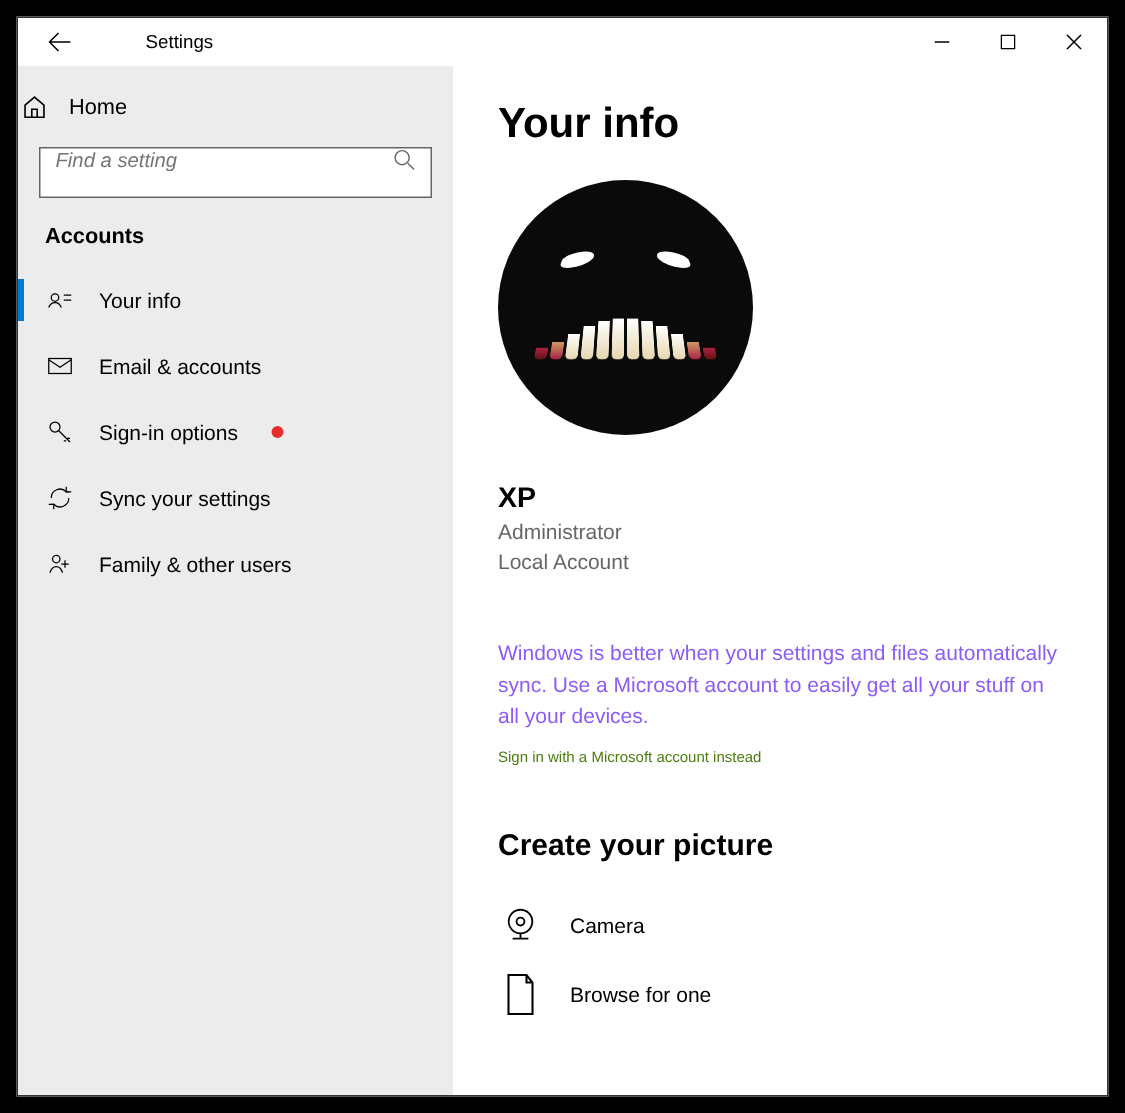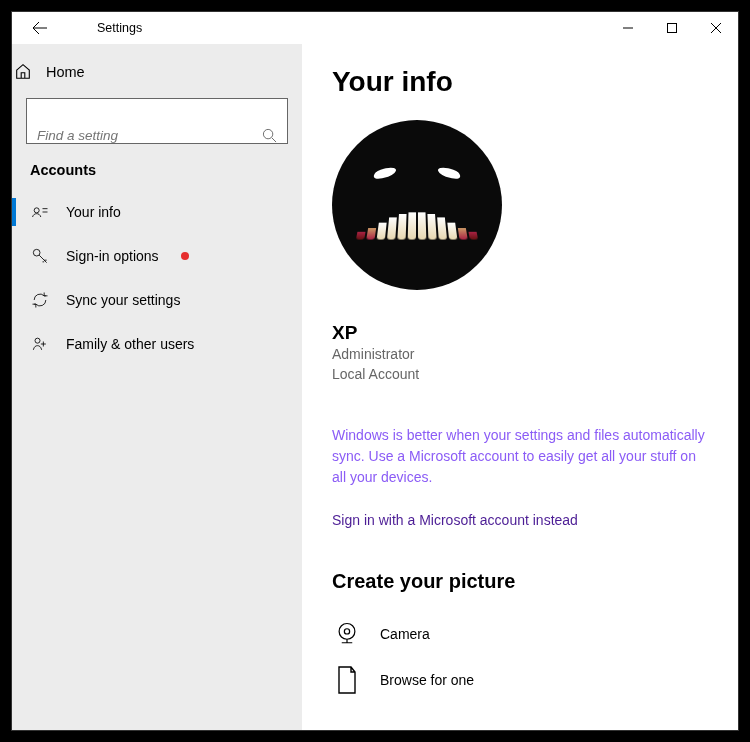--- a/index.html
+++ b/index.html
@@ -33,24 +33,24 @@
   .body { flex:1; display:flex; min-height:0; }
   .sidebar {
     width: 290px;
     background: #ececec;
     padding: 8px 0 0 0;
     display:flex; flex-direction:column;
   }
   .home-row { display:flex; align-items:flex-end; gap:14px; padding: 10px 2px; font-size: 14.5px; cursor:default;}
   .searchbox {
     margin: 8px 14px 18px 14px;
-    height: 46px;
+    height: 34px;
     border: 1px solid #666;
     background: #fff;
-    display:flex; align-items:flex-end; padding: 0 10px; gap:8px;
+    display:flex; align-items:flex-start; padding: 0 10px; gap:8px;
   }
   .searchbox input {
     border:none; outline:none; flex:1; font-size: 13.5px; font-family:inherit;
     font-style: italic; color:#666; background:transparent;
   }
   .section-header {
     font-weight: 600; font-size: 14.5px; padding: 0 21px 12px 18px;
   }
   .nav { display:flex; flex-direction:column; }
   .nav-item {
@@ -71,21 +71,21 @@
   .h1 { font-size: 28px; font-weight:600; margin: 8px 0 22px 0; }
   .h2 { font-size: 20px; font-weight:600; margin: 42px 0 18px 0; }
   .avatar {
     width: 170px; height:170px; border-radius:50%; background:#0a0a0a;
     display:flex; align-items:center; justify-content:center; overflow:hidden;
     position:relative;
   }
   .username { font-size: 19px; font-weight:700; margin-top:32px; }
   .subline { font-size:14px; color:#666; line-height:1.45; }
   .syncblurb { font-size:14px; color:#8b5cf6; line-height:1.5; margin-top:40px; }
-  .link { color:#4c1d95; font-size:14px; margin-top:24px; display:inline-block; cursor:default;}
+  .link { color:#4d7c0f; font-size:10px; margin-top:12px; display:inline-block; cursor:default;}
   .option-row { display:flex; align-items:center; gap:18px; padding: 8px 0; cursor:default;}
   .option-row .oi { width:30px; height:30px; display:flex; align-items:center; justify-content:center; flex:none; }
   svg { display:block; }
   
   .eye { position:absolute; background:#fff; }
   .eyeL { width:22px; height:10px; top:48px; left:42px; transform: skew(-20deg,-12deg); border-radius: 40% 60% 50% 50%;}
   .eyeR { width:22px; height:10px; top:48px; right:42px; transform: skew(20deg,12deg); border-radius: 60% 40% 50% 50%;}
   .teeth {
     position:absolute; left:18px; right:18px; top:86px; height:46px;
     display:flex; justify-content:center; align-items:flex-start;
@@ -166,20 +166,29 @@
             <svg width="20" height="20" viewBox="0 0 24 24">
                 <circle cx="8" cy="10" r="3" stroke="#000" fill="none"></circle>
                 <path d="M3 18c1-3 3-4 5-4s4 1 5 4 M15 8h6 M15 12h6" stroke="#000" fill="none"></path>
               </svg>
           </span>
           <span>Your info</span>
         </div>
         <div class="nav-item">
           <span class="ic">
             <svg width="20" height="20" viewBox="0 0 24 24">
+                <rect x="3" y="6" width="18" height="12" stroke="#000" fill="none"></rect>
+                <path d="M3 7l9 6 9-6" stroke="#000" fill="none"></path>
+              </svg>
+          </span>
+          <span>Email &amp; accounts</span>
+        </div>
+        <div class="nav-item">
+          <span class="ic">
+            <svg width="20" height="20" viewBox="0 0 24 24">
                 <circle cx="8" cy="8" r="4" stroke="#000" fill="none"></circle>
                 <path d="M11 11l9 9 M17 17l3-0 M15 19l2 0" stroke="#000" fill="none"></path>
               </svg>
           </span>
           <span>Sign-in options</span>
           <span class="dot"></span>
         </div>
         <div class="nav-item">
           <span class="ic">
             <svg width="20" height="20" viewBox="0 0 24 24">

